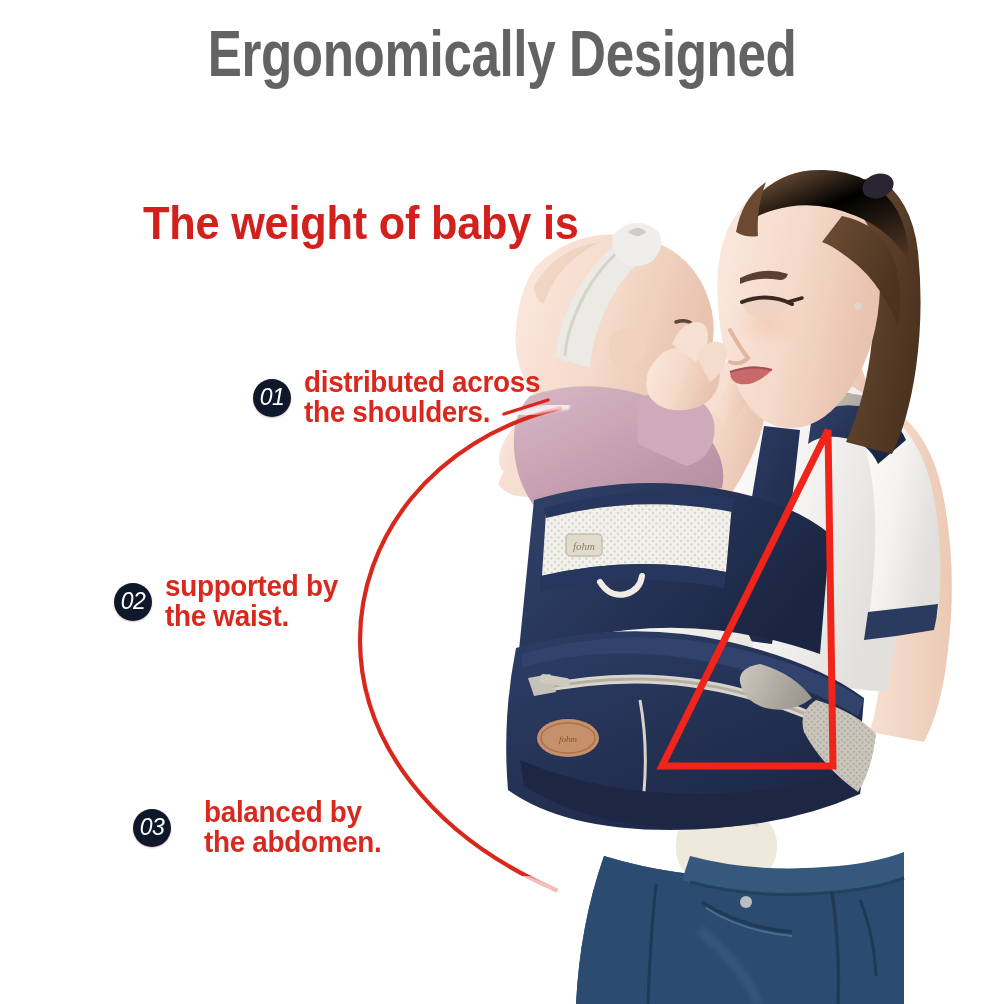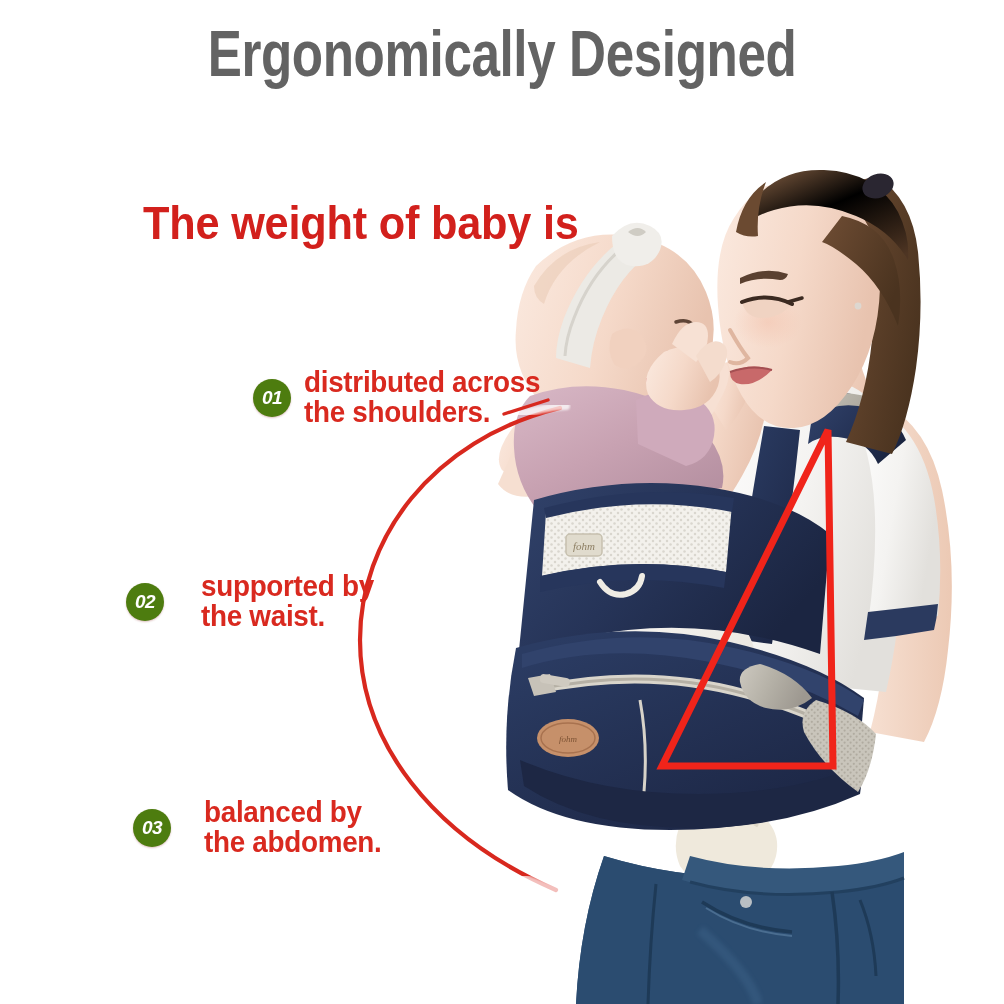--- a/index.html
+++ b/index.html
@@ -46,41 +46,41 @@
 
   
   .overlay{position:absolute;inset:0;z-index:30;pointer-events:none;}
   .overlay svg{display:block;width:1004px;height:1004px;}
 
   
   .callout{position:absolute;z-index:45;display:flex;align-items:center;}
   .badge{
     flex:0 0 auto;
     width:38px;height:38px;border-radius:50%;
-    background:#4d7c0f;
+    background:#0f172a;
     box-shadow:0 1px 2px rgba(120,0,0,.25);
     display:flex;align-items:center;justify-content:center;
     color:#ffffff;
-    font-size:19px;font-weight:700;font-style:italic;
+    font-size:23px;font-weight:400;font-style:italic;
     letter-spacing:-0.5px;
     line-height:1;
   }
   .ctext{
     margin-left:13px;
     color:#d9291f;
     font-size:29px;
     font-weight:600;
     line-height:1.02;
     letter-spacing:-0.3px;
     white-space:pre-line;
     transform:scaleX(.96);
     transform-origin:0 50%;
   }
   #callout-1{left:253px;top:368px;}
-  #callout-2{left:126px;top:572px;gap:24px;}
+  #callout-2{left:114px;top:572px;}
   #callout-3{left:133px;top:798px;gap:20px;}
 </style>
 </head>
 <body>
 
 <div id="stage">
 
   <div class="photo">
     <svg viewBox="0 0 1004 1004" xmlns="http://www.w3.org/2000/svg">
       <defs>

